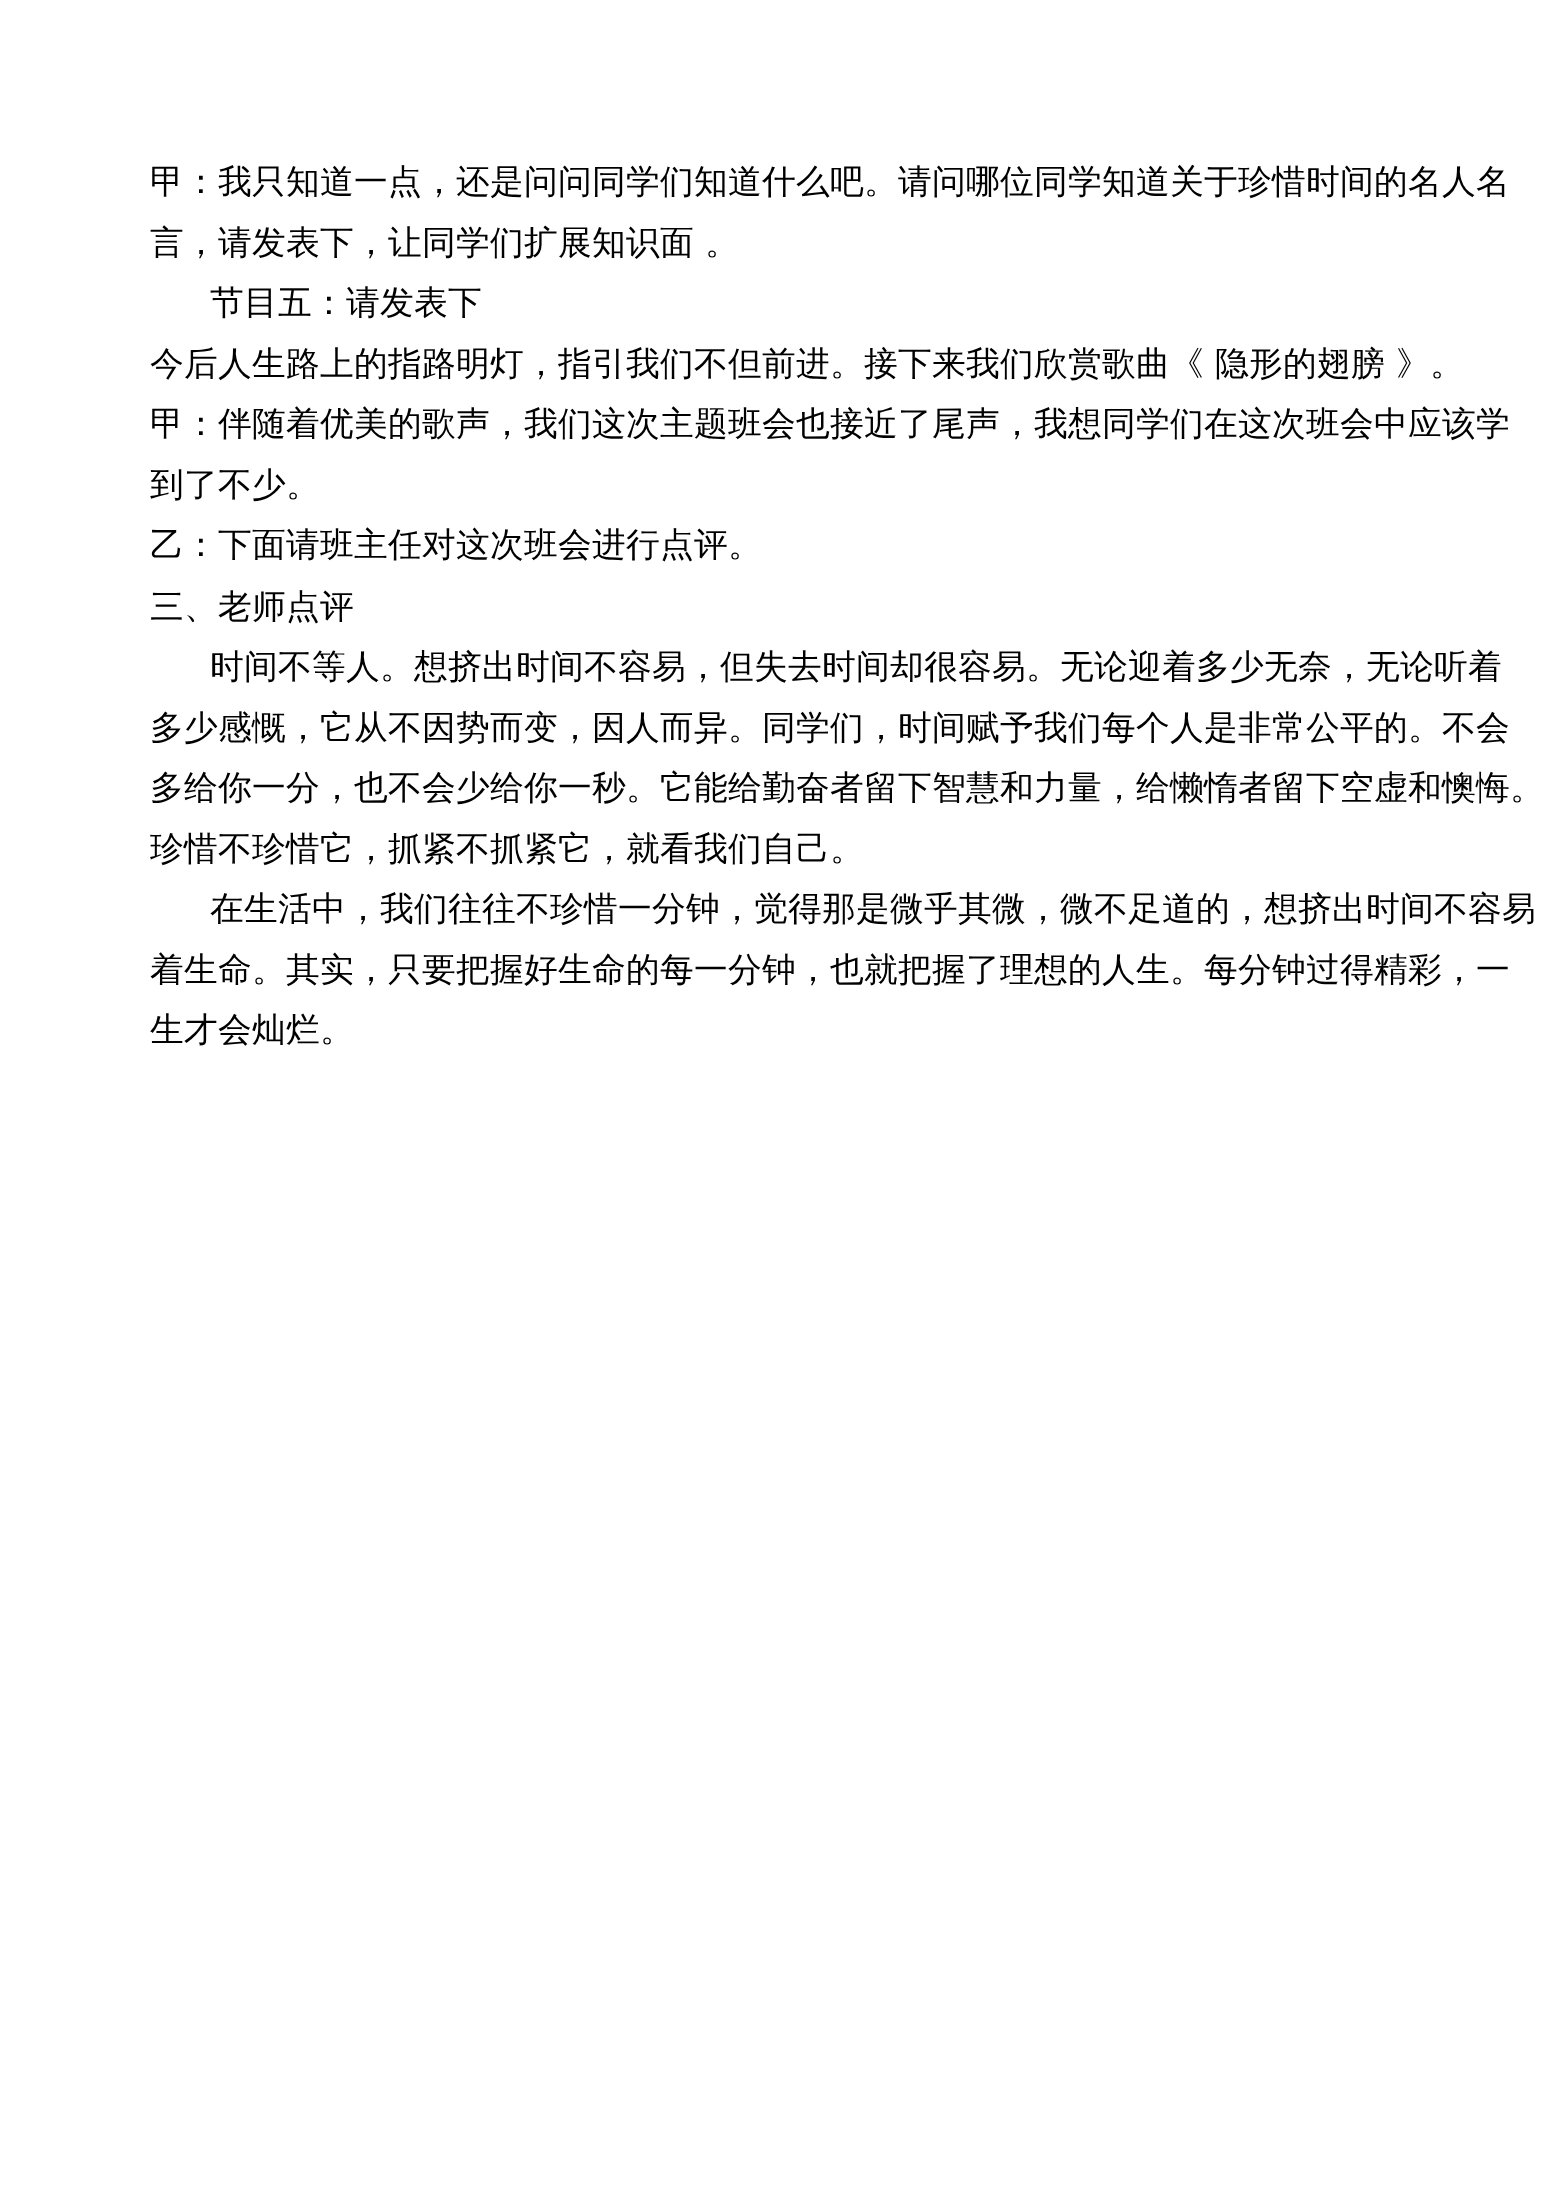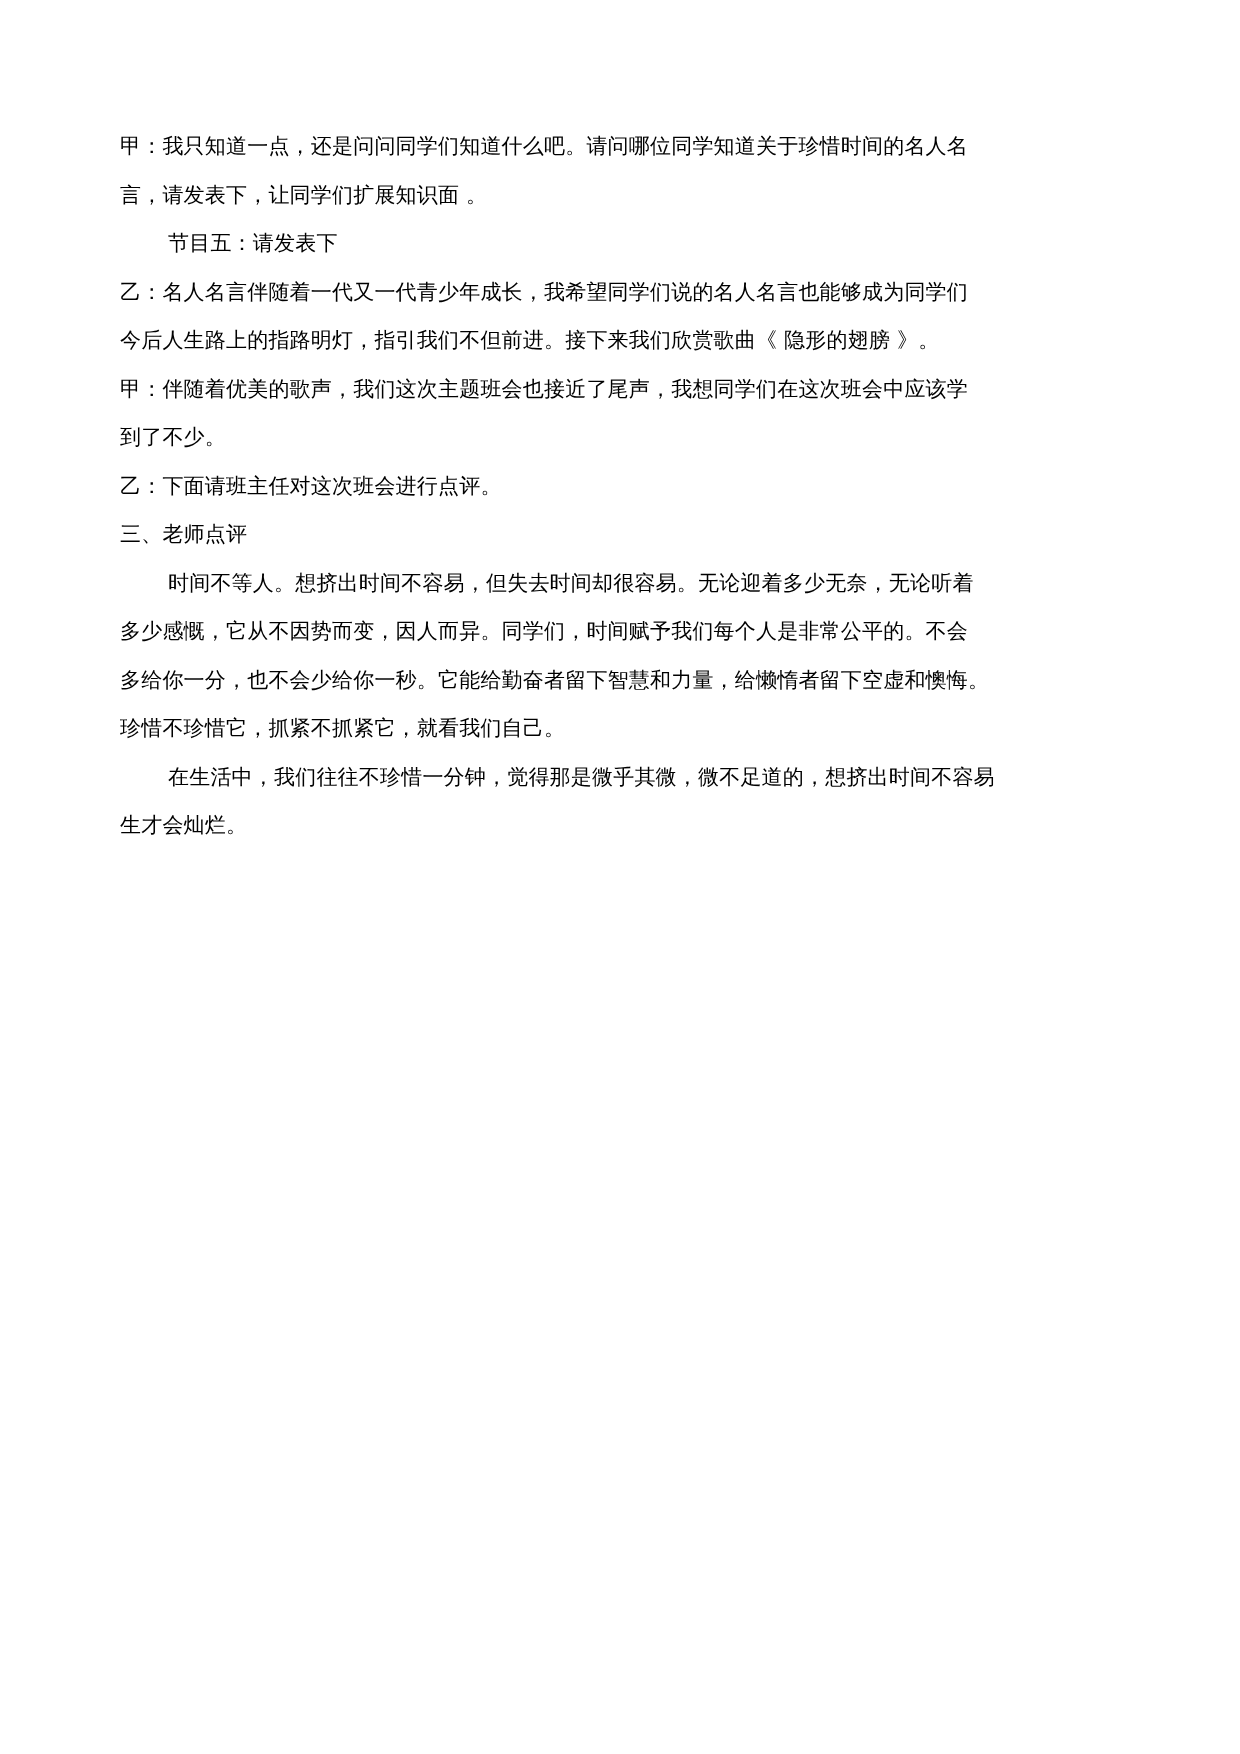--- a/index.html
+++ b/index.html
@@ -15,45 +15,45 @@
       font-family: "DejaVu Sans", "Liberation Sans", sans-serif;
       color: #000000;
     }
     .page {
       position: absolute;
       left: 120px;
       top: 122px;
       width: 1020px;
     }
     .line {
-      font-size: 21px;
+      font-size: 27px;
       line-height: 48.5px;
       height: 48.5px;
       white-space: nowrap;
       letter-spacing: 0.2px;
     }
     .program {
       padding-left: 48px;
     }
     .heading {
       font-weight: normal;
     }
   </style>
 </head>
 <body>
 
 <div class="page">
   <div class="line">甲：我只知道一点，还是问问同学们知道什么吧。请问哪位同学知道关于珍惜时间的名人名</div>
   <div class="line">言，请发表下，让同学们扩展知识面 。</div>
   <div class="line program">节目五：请发表下</div>
-  <div class="line">乙：名人名言伴随着一代又一代青少年成长，我希望同学们说的名人名言也能够成为同学们</div>
   <div class="line">今后人生路上的指路明灯，指引我们不但前进。接下来我们欣赏歌曲《 隐形的翅膀 》。</div>
   <div class="line">甲：伴随着优美的歌声，我们这次主题班会也接近了尾声，我想同学们在这次班会中应该学</div>
   <div class="line">到了不少。</div>
   <div class="line">乙：下面请班主任对这次班会进行点评。</div>
   <div class="line heading">三、老师点评</div>
   <div class="line program">时间不等人。想挤出时间不容易，但失去时间却很容易。无论迎着多少无奈，无论听着</div>
   <div class="line">多少感慨，它从不因势而变，因人而异。同学们，时间赋予我们每个人是非常公平的。不会</div>
   <div class="line">多给你一分，也不会少给你一秒。它能给勤奋者留下智慧和力量，给懒惰者留下空虚和懊悔。</div>
   <div class="line">珍惜不珍惜它，抓紧不抓紧它，就看我们自己。</div>
   <div class="line program">在生活中，我们往往不珍惜一分钟，觉得那是微乎其微，微不足道的，想挤出时间不容易</div>
+  <div class="line">着生命。其实，只要把握好生命的每一分钟，也就把握了理想的人生。每分钟过得精彩，一</div>
   <div class="line">生才会灿烂。</div>
 </div>
 
 </body></html>

